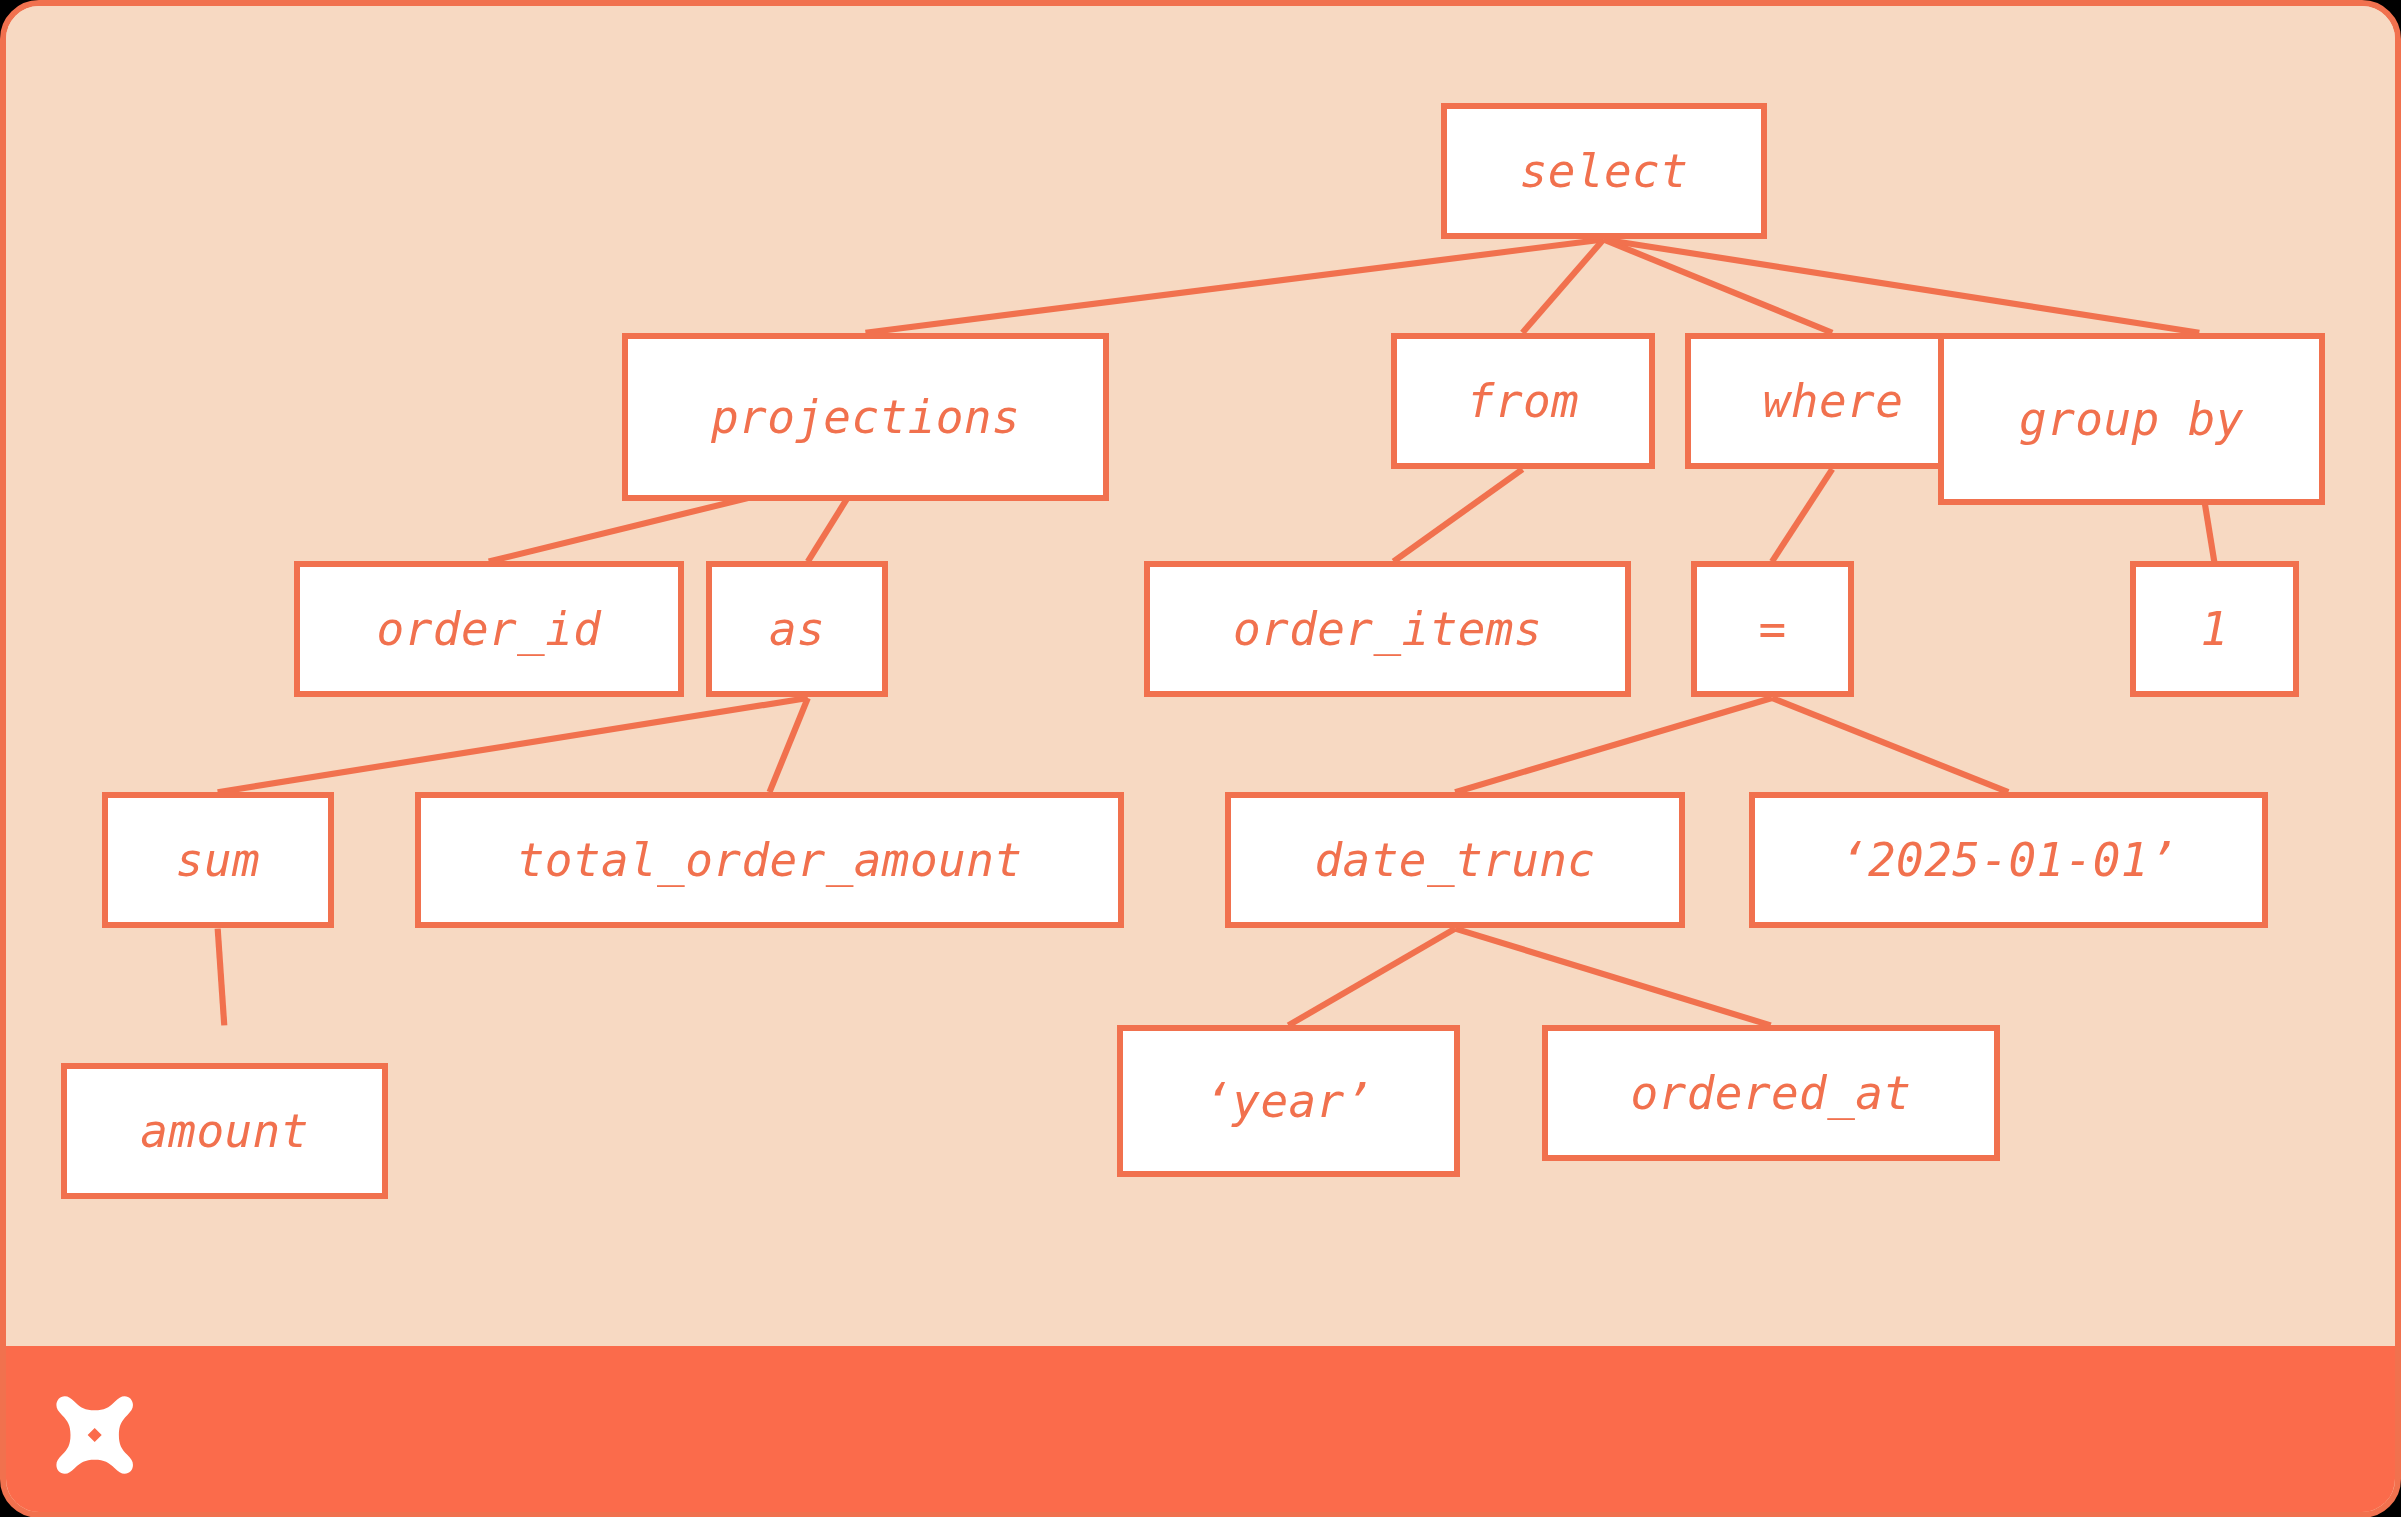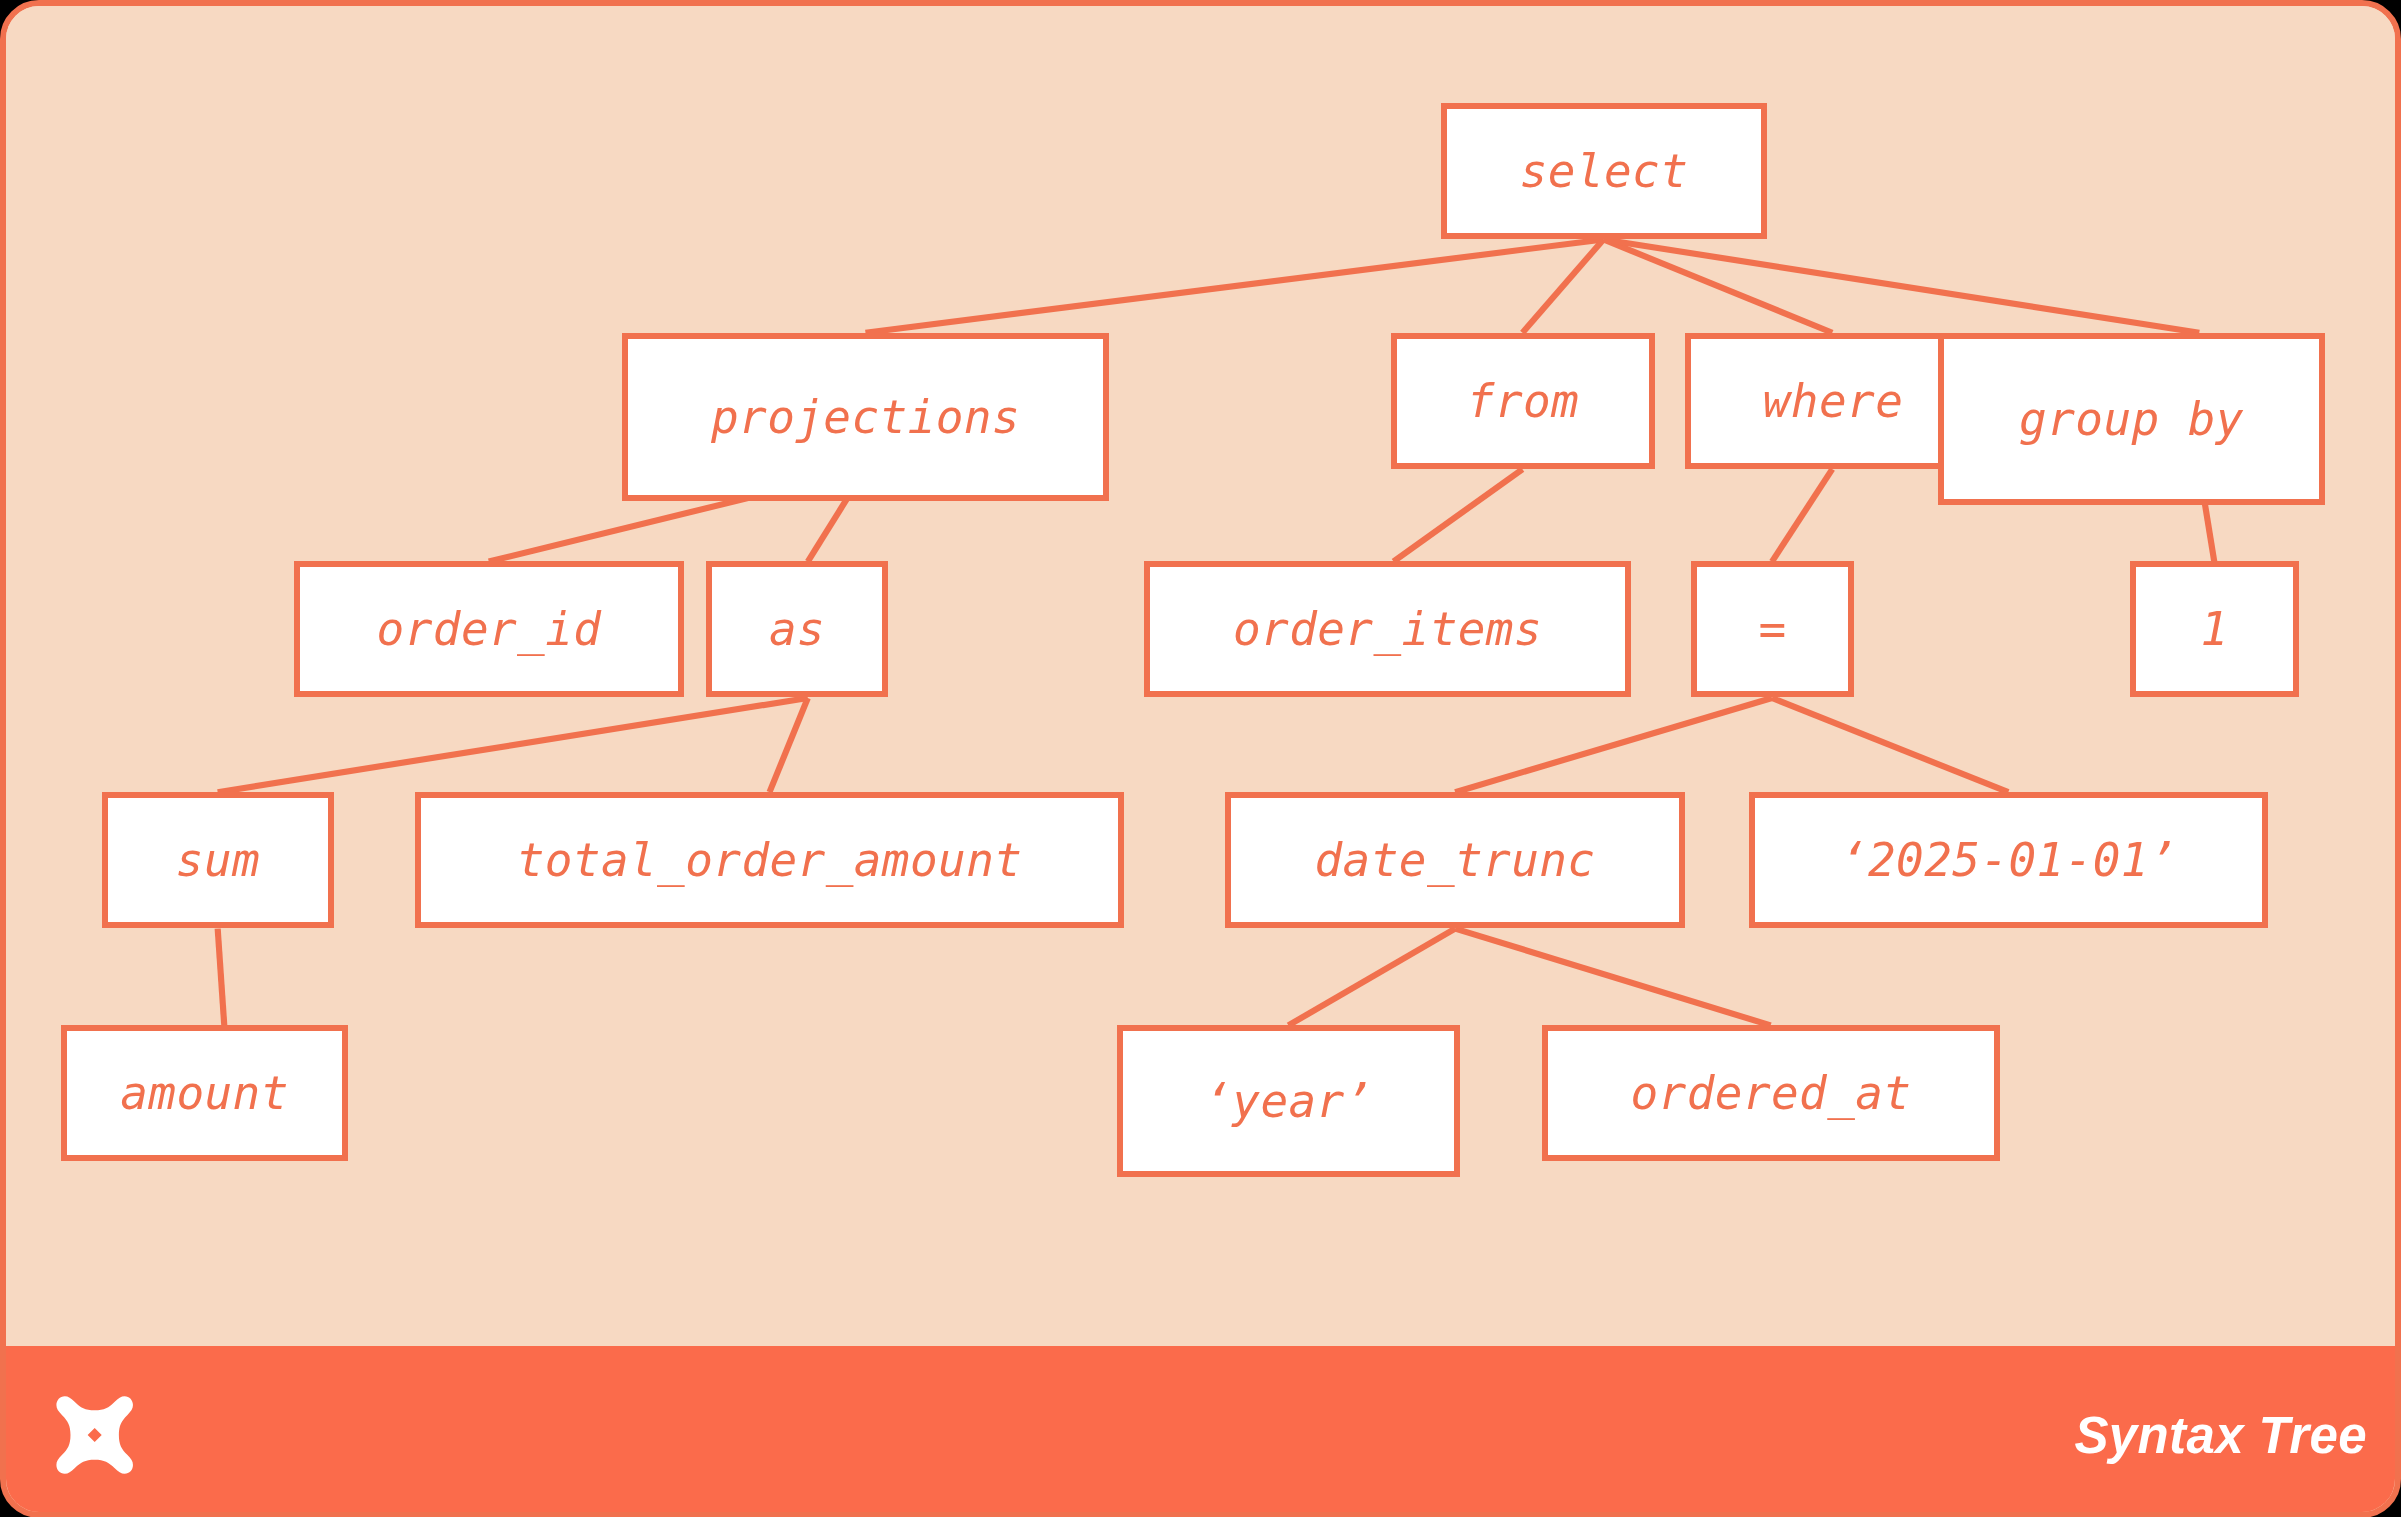--- a/index.html
+++ b/index.html
@@ -145,21 +145,21 @@
           </div>
           <div class="node" style="left: 409px; top: 786px; width: 709px; height: 136px;">
             <span>total_order_amount</span>
           </div>
           <div class="node" style="left: 1219px; top: 786px; width: 460px; height: 136px;">
             <span>date_trunc</span>
           </div>
           <div class="node" style="left: 1743px; top: 786px; width: 519px; height: 136px;">
             <span>‘2025-01-01’</span>
           </div>
-          <div class="node" style="left: 55px; top: 1019px; width: 287px; height: 136px;">
+          <div class="node" style="left: 55px; top: 1057px; width: 327px; height: 136px;">
             <span>amount</span>
           </div>
           <div class="node" style="left: 1111px; top: 1019px; width: 343px; height: 152px;">
             <span>‘year’</span>
           </div>
           <div class="node" style="left: 1536px; top: 1019px; width: 458px; height: 136px;">
             <span>ordered_at</span>
           </div>
         </div>
     </div>
@@ -185,18 +185,17 @@
           C 90.0 23.0 92.0 20.0 92.0 16.0
           C 92.0 10.5 88.0 6.0 82.5 6.0
           C 78.5 6.0 75.5 8.0 71.0 12.5
           C 64.5 19.0 59.5 22.0 48.5 22.0
           C 37.5 22.0 32.5 19.0 26.0 12.5
           C 21.5 8.0 18.5 6.0 14.5 6.0
           Z
           M 48.5 42.0 L 56.5 50.0 L 48.5 58.0 L 40.5 50.0 Z
         " fill-rule="evenodd"></path>
       </svg>
-      <div id="footer-title">Syntax Tree</div>
     </div>
 
   </div>
 </div>
 
 
 </body></html>

